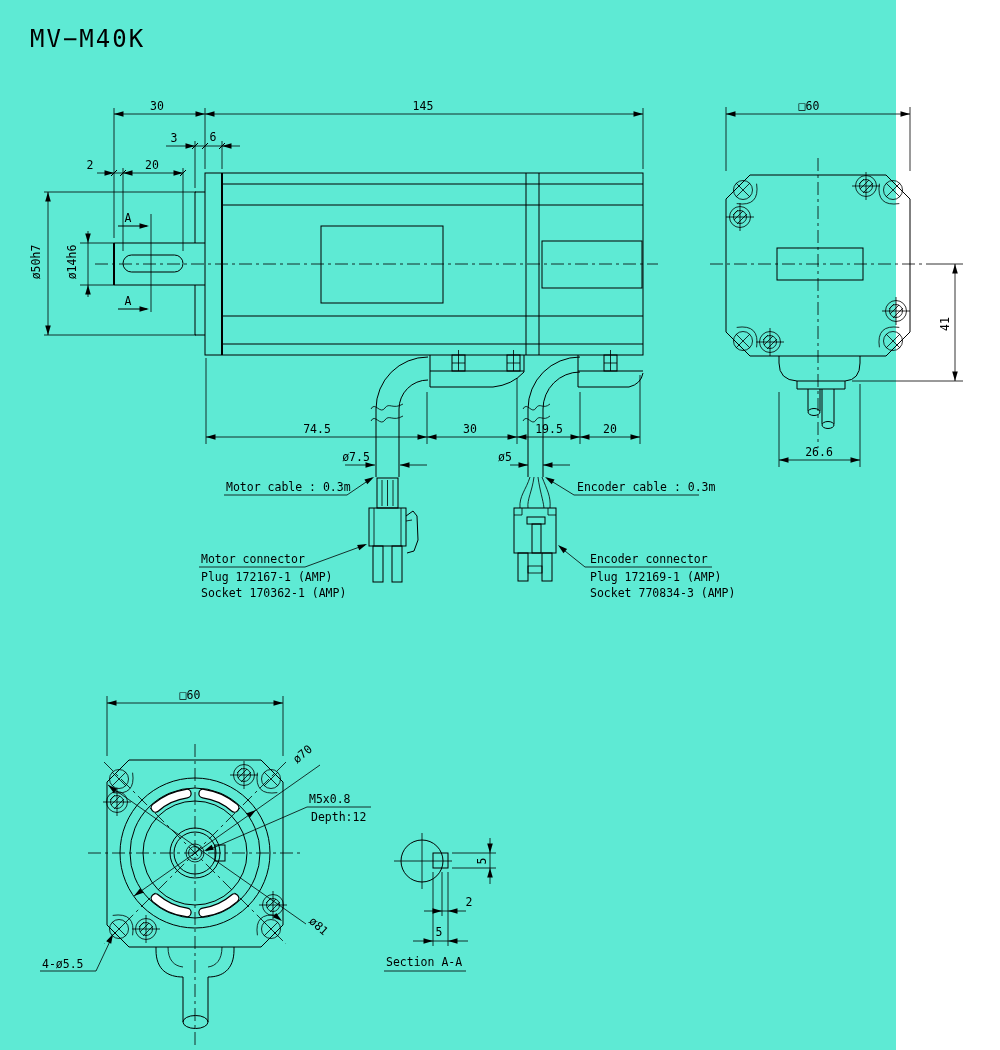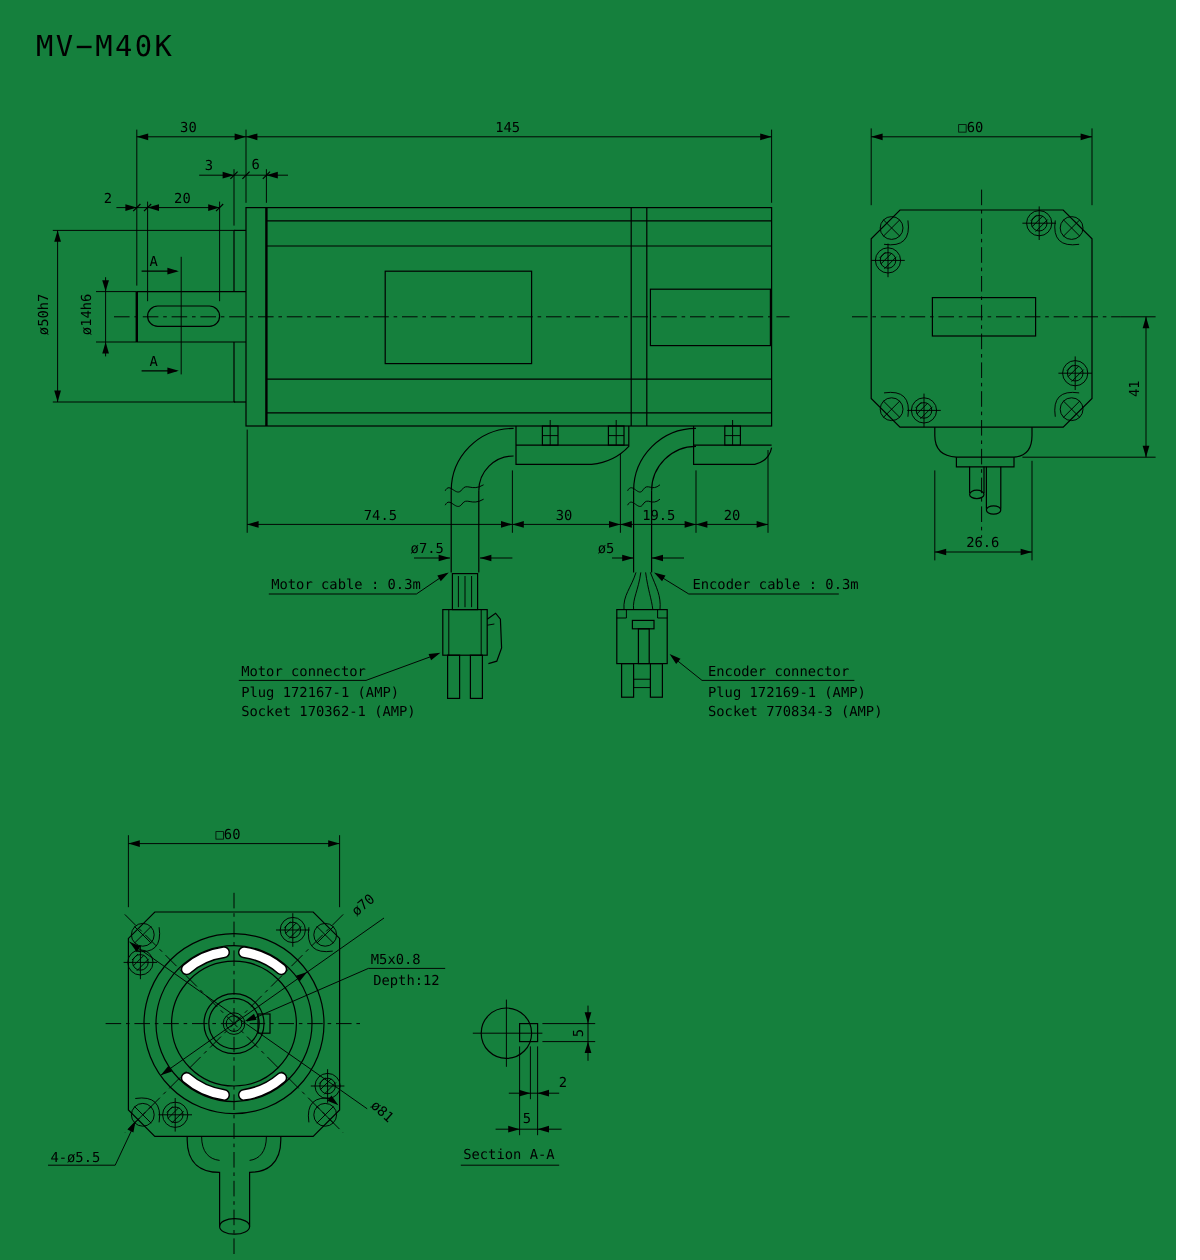--- a/index.html
+++ b/index.html
@@ -1,16 +1,16 @@
 <!DOCTYPE html>
 <html><head>
 <meta charset="utf-8">
 <style>
   html,body{margin:0;padding:0;background:#ffffff;}
-  #canvas{width:980px;height:1050px;position:relative;background:#15803d;text-decoration:underline;}
+  #canvas{width:896px;height:1050px;position:relative;background:#5eead4;text-decoration:underline;}
   svg{display:block;}
   .ln{stroke:#000;stroke-width:1;fill:none;}
   .ln2{stroke:#000;stroke-width:2;fill:none;}
   .thin{stroke:#000;stroke-width:0.8;fill:none;}
   .cl{stroke:#000;stroke-width:0.8;fill:none;stroke-dasharray:13 4 3 4;}
   .arr{fill:#000;stroke:none;}
   .wht{stroke:#fff;fill:none;}
   text{font-family:"DejaVu Sans Mono","DejaVu Sans",monospace;font-size:11.5px;fill:#000;}
   .mid{text-anchor:middle;}
   .ttl{font-size:24px;letter-spacing:2px;}

